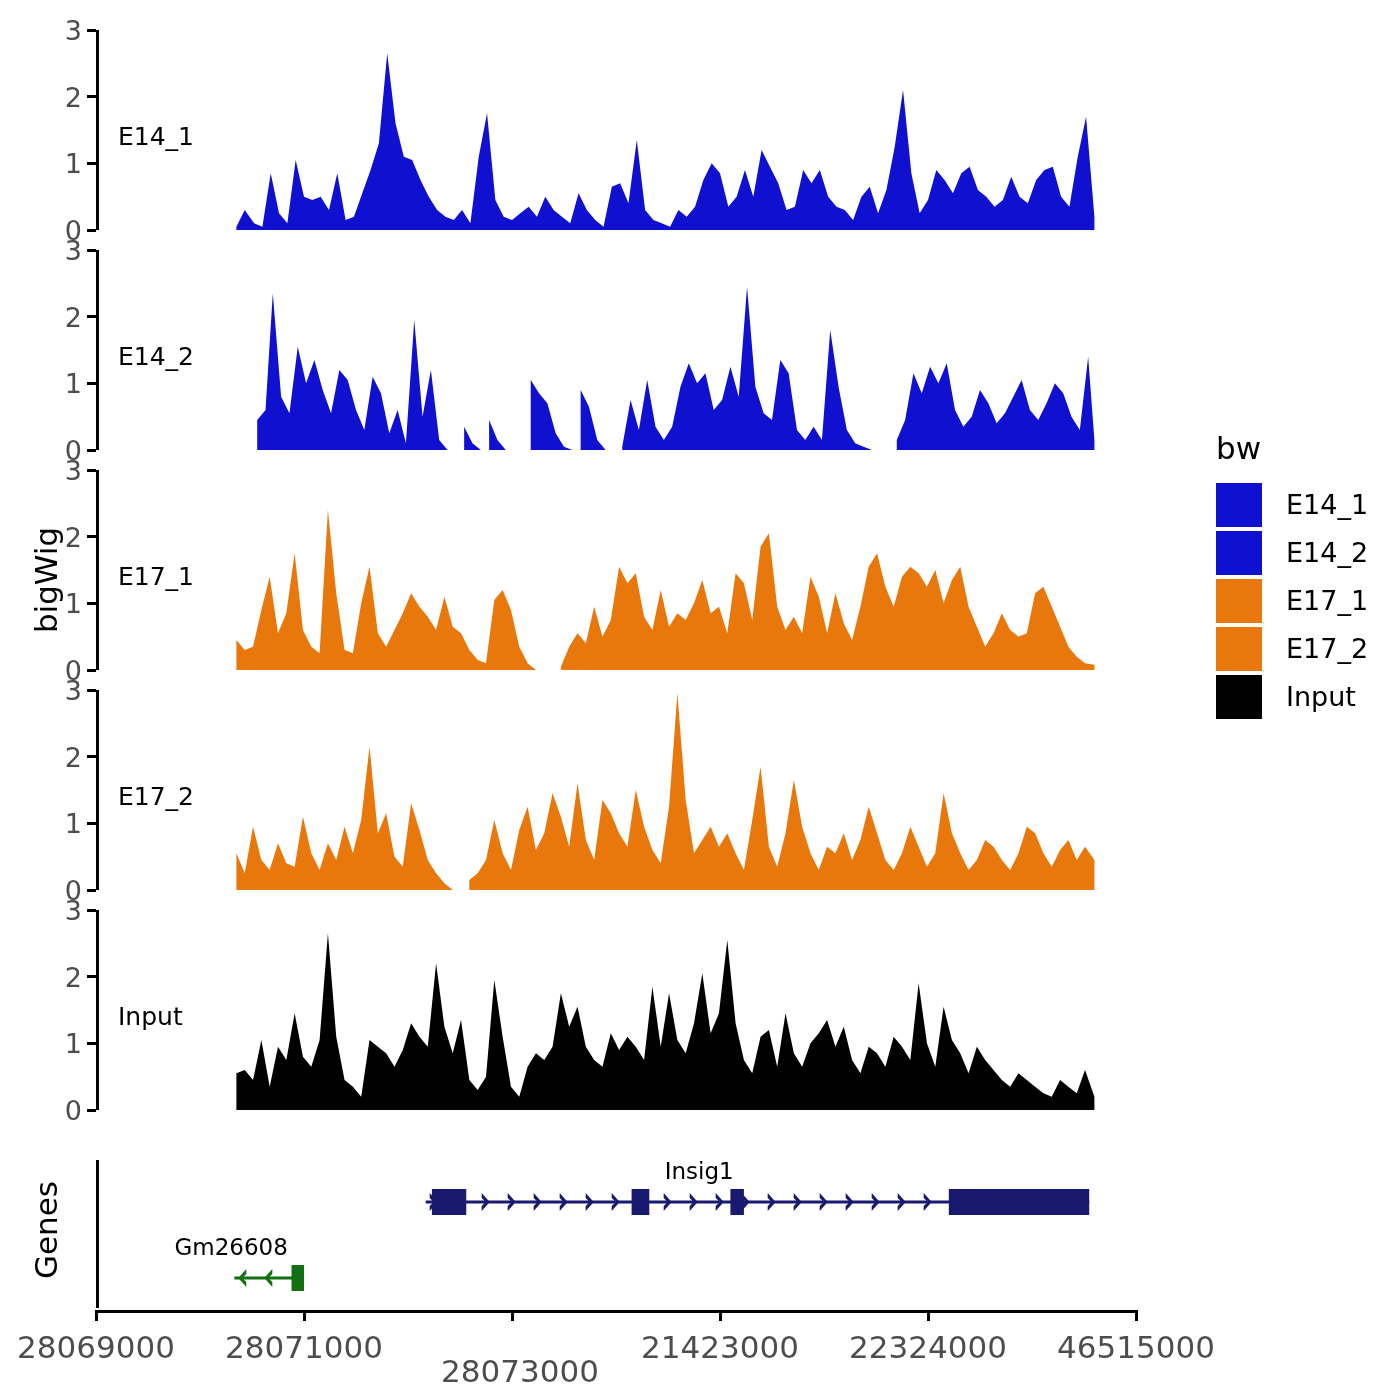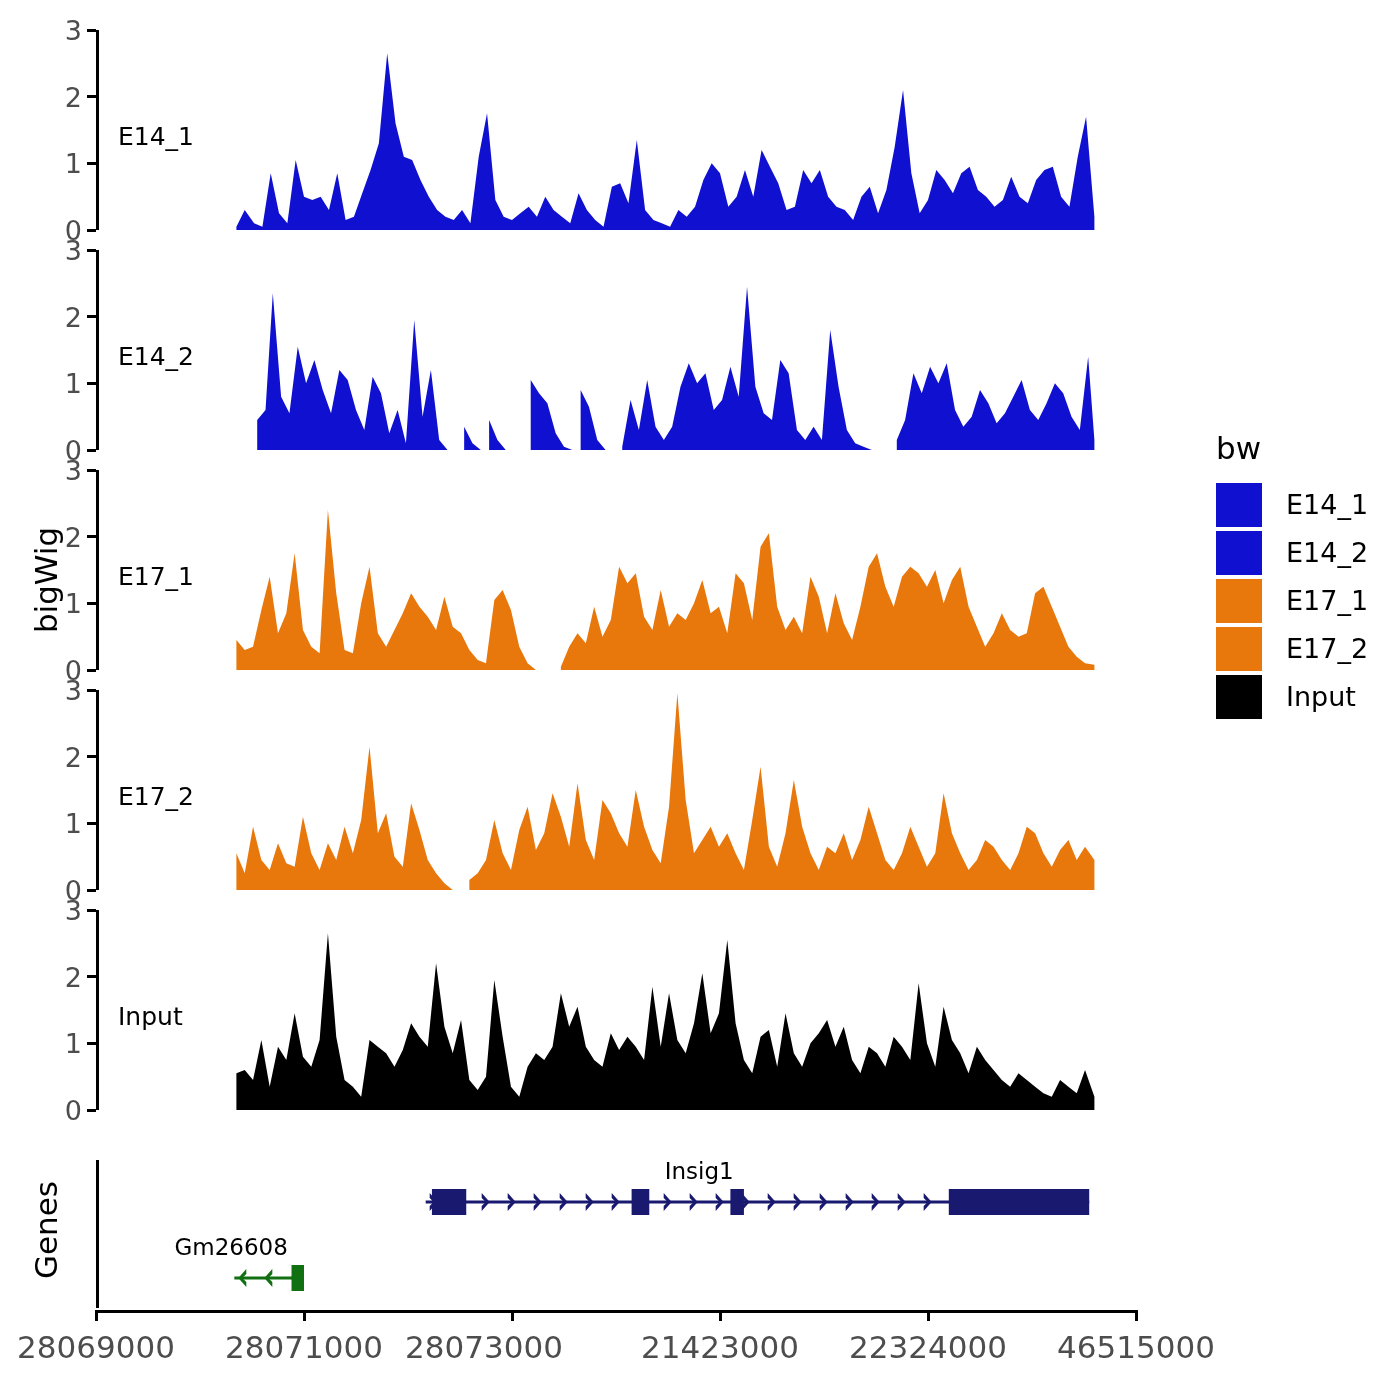--- a/index.html
+++ b/index.html
@@ -193,21 +193,21 @@
       </div>
   </div>
 
   <div class="xaxisline"></div>
   <div id="xticks">
       <div class="xtick" style="left: 94.5px;"></div>
       <div class="xticklab" style="left: 96px;">28069000</div>
       <div class="xtick" style="left: 302.5px;"></div>
       <div class="xticklab" style="left: 304px;">28071000</div>
       <div class="xtick" style="left: 510.5px;"></div>
-      <div class="xticklab" style="left: 484px;">28073000</div>
+      <div class="xticklab" style="left: 520px; margin-top: 24px;">28073000</div>
       <div class="xtick" style="left: 718.5px;"></div>
       <div class="xticklab" style="left: 720px;">21423000</div>
       <div class="xtick" style="left: 926.5px;"></div>
       <div class="xticklab" style="left: 928px;">22324000</div>
       <div class="xtick" style="left: 1134.5px;"></div>
       <div class="xticklab" style="left: 1136px;">46515000</div>
     </div>
 
   <div class="legend">
     <div class="legend-title">bw</div>

